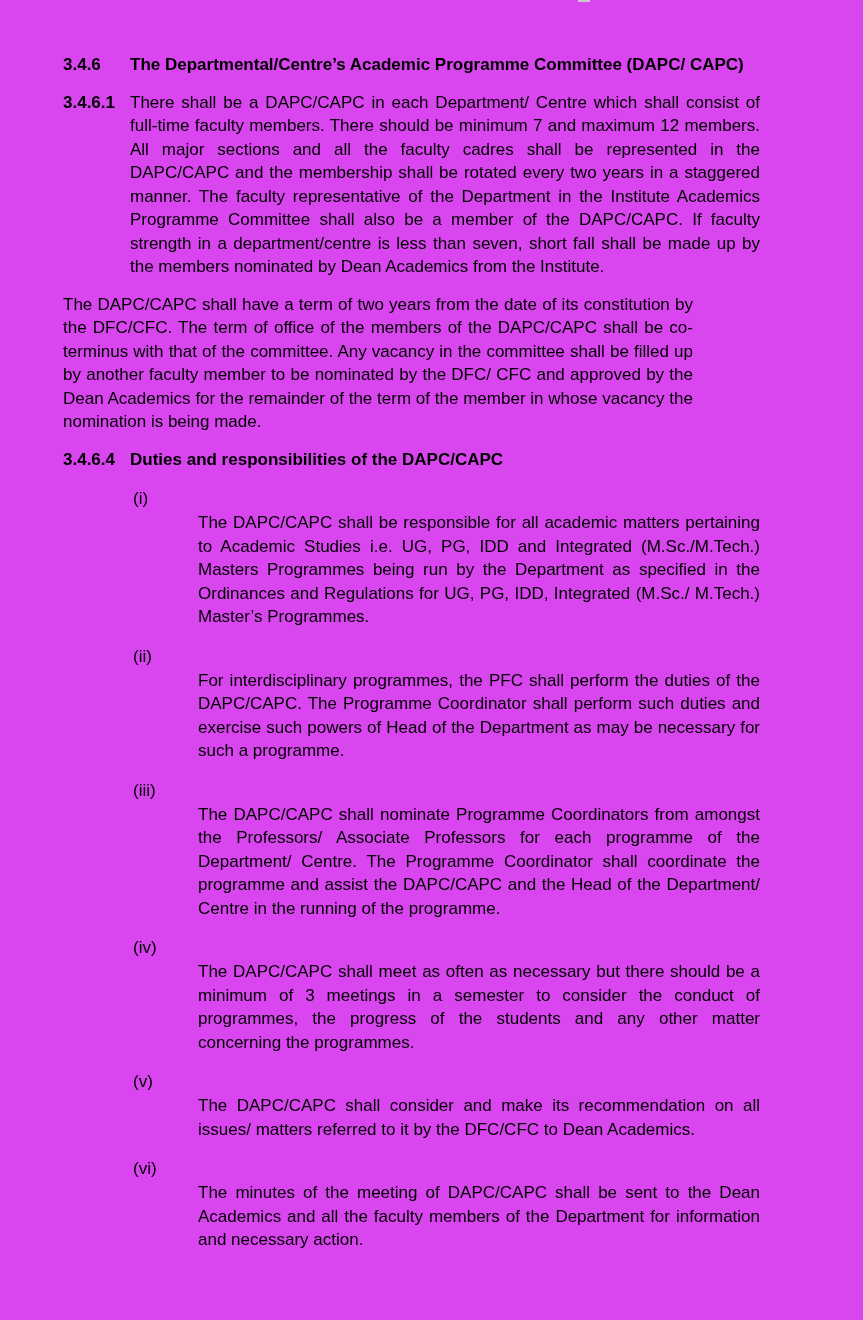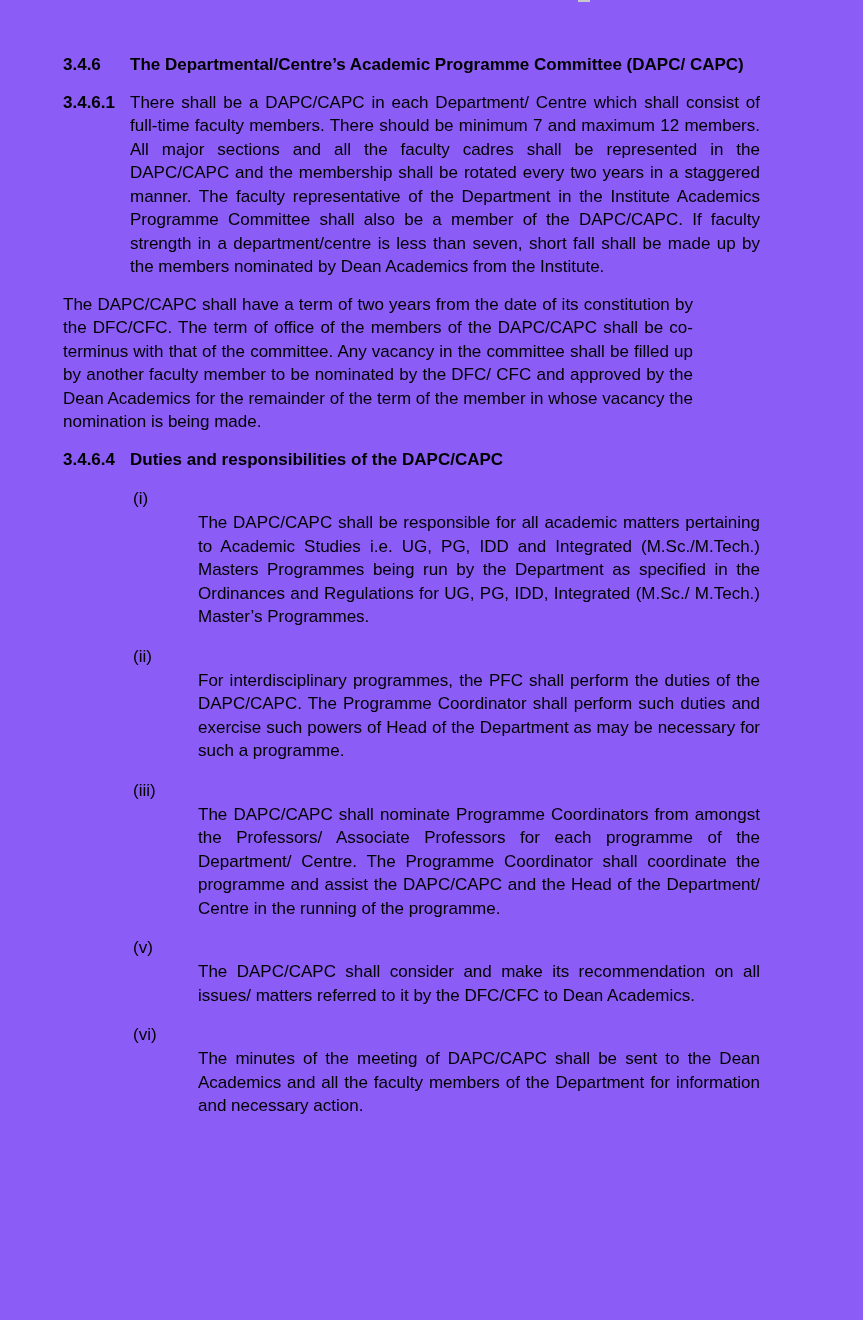--- a/index.html
+++ b/index.html
@@ -5,21 +5,21 @@
   html, body {
     margin: 0;
     padding: 0;
     background: #ffffff;
   }
   .page {
     position: relative;
     width: 863px;
     height: 1320px;
     box-sizing: border-box;
-    background: #8b5cf6;
+    background: #d946ef;
     padding: 53px 103px 0 63px;
     font-family: "Liberation Sans", sans-serif;
     font-size: 17px;
     line-height: 23.5px;
     color: #000000;
     overflow: hidden;
   }
   .artifact {
     position: absolute;
     top: 0;
@@ -98,20 +98,24 @@
   <div class="duty-item">
     <div class="label">(ii)</div>
     <div class="itxt">For interdisciplinary programmes, the PFC shall perform the duties of the DAPC/CAPC. The Programme Coordinator shall perform such duties and exercise such powers of Head of the Department as may be necessary for such a programme.</div>
   </div>
 
   <div class="duty-item">
     <div class="label">(iii)</div>
     <div class="itxt">The DAPC/CAPC shall nominate Programme Coordinators from amongst the Professors/ Associate Professors for each programme of the Department/ Centre. The Programme Coordinator shall coordinate the programme and assist the DAPC/CAPC and the Head of the Department/ Centre in the running of the programme.</div>
   </div>
 
+  <div class="duty-item">
+    <div class="label">(iv)</div>
+    <div class="itxt">The DAPC/CAPC shall meet as often as necessary but there should be a minimum of 3 meetings in a semester to consider the conduct of programmes, the progress of the students and any other matter concerning the programmes.</div>
+  </div>
 
   <div class="duty-item">
     <div class="label">(v)</div>
     <div class="itxt">The DAPC/CAPC shall consider and make its recommendation on all issues/ matters referred to it by the DFC/CFC to Dean Academics.</div>
   </div>
 
   <div class="duty-item">
     <div class="label">(vi)</div>
     <div class="itxt">The minutes of the meeting of DAPC/CAPC shall be sent to the Dean Academics and all the faculty members of the Department for information and necessary action.</div>
   </div>

